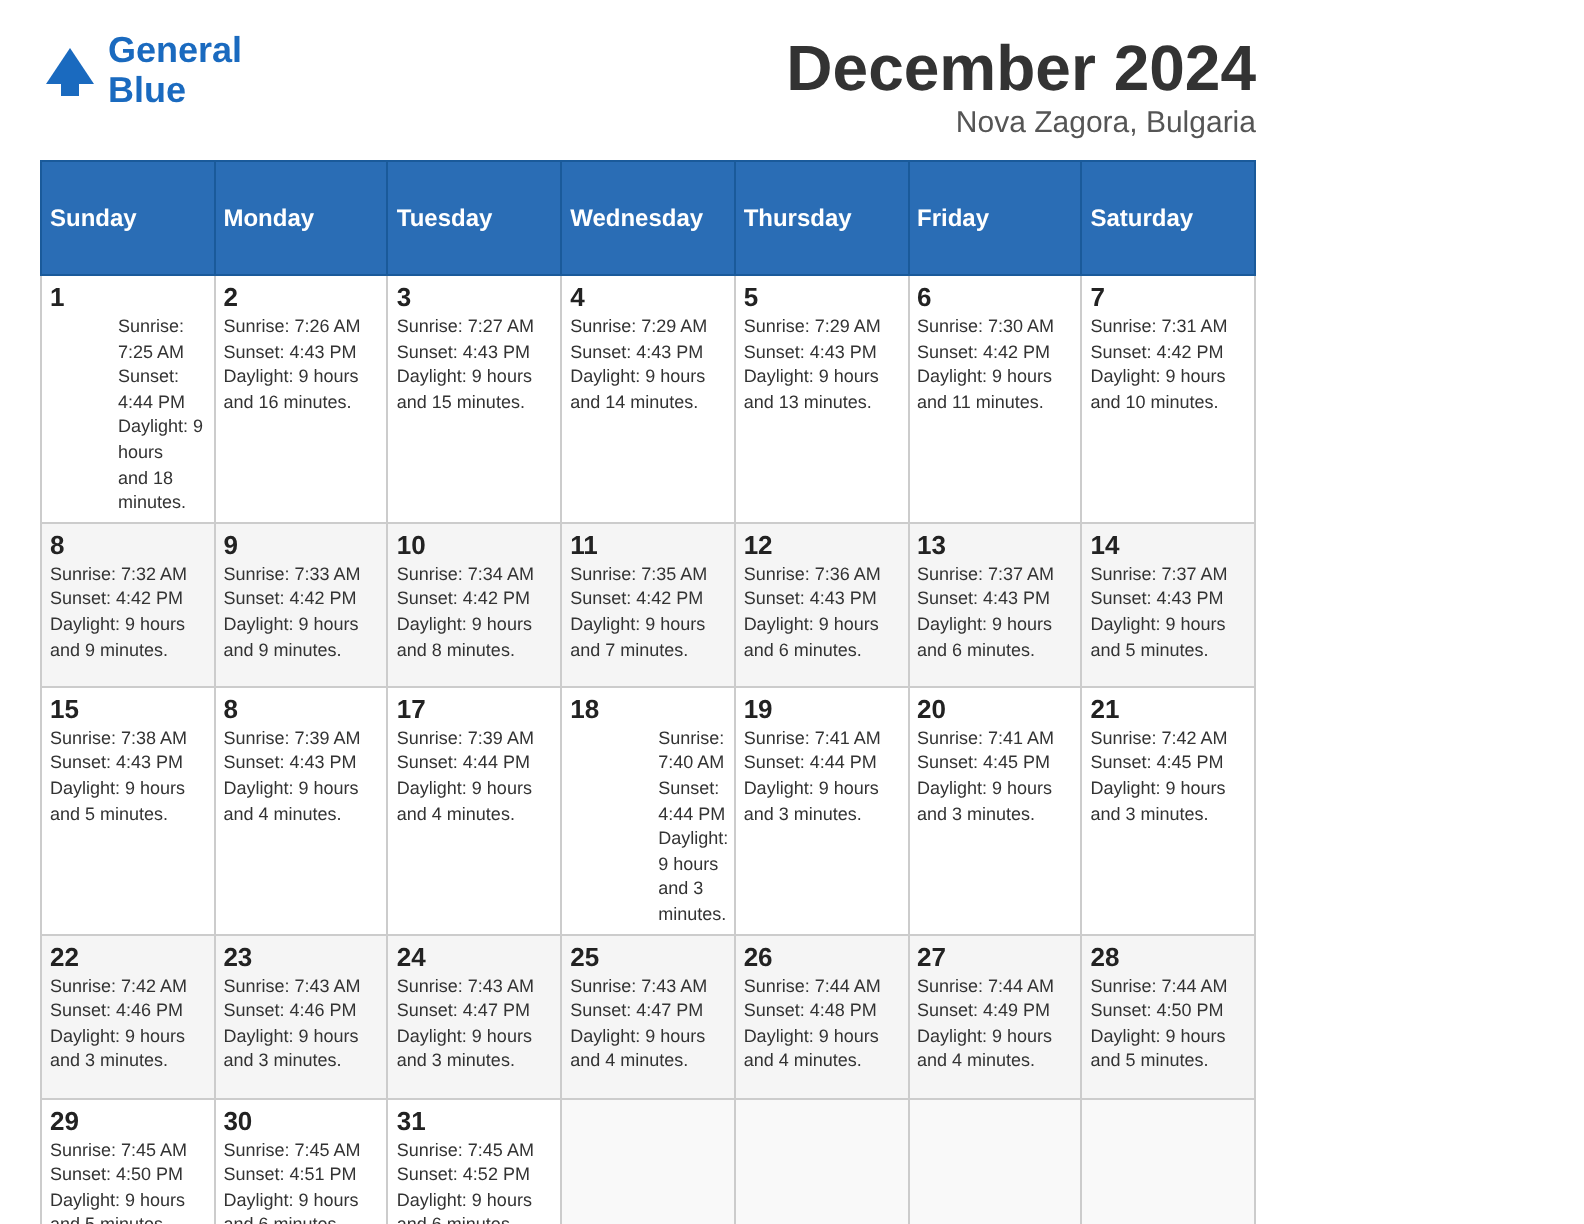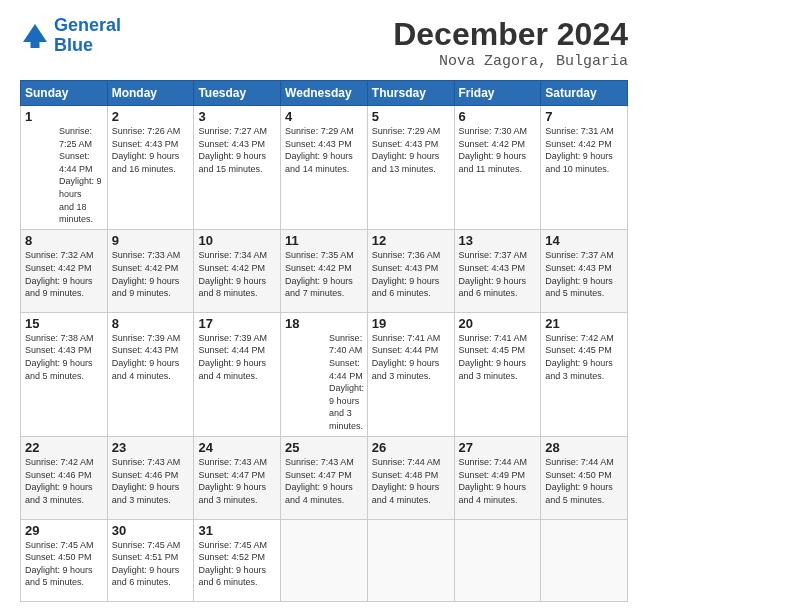--- a/index.html
+++ b/index.html
@@ -46,35 +46,34 @@
       margin-left: 17px;
     }
     .month-title {
       font-size: 32px;
       font-weight: bold;
       color: #333;
     }
     .location {
       font-size: 15px;
       color: #555;
-      font-family: Liberation Mono, monospace;
     }
     .calendar {
       flex: 1;
       border: 1px solid #ccc;
       border-collapse: collapse;
       width: 100%;
       table-layout: fixed;
     }
     .calendar th {
       background-color: #2a6db5;
       color: #fff;
       font-size: 12px;
       font-weight: bold;
-      padding: 5px 4px;
+      padding: 21px 4px;
       text-align: left;
       border: 1px solid #1a5a9a;
     }
     .calendar td {
       vertical-align: top;
       padding: 3px 4px;
       border: 1px solid #ccc;
       font-size: 9.5px;
       color: #333;
       background: #fff;

